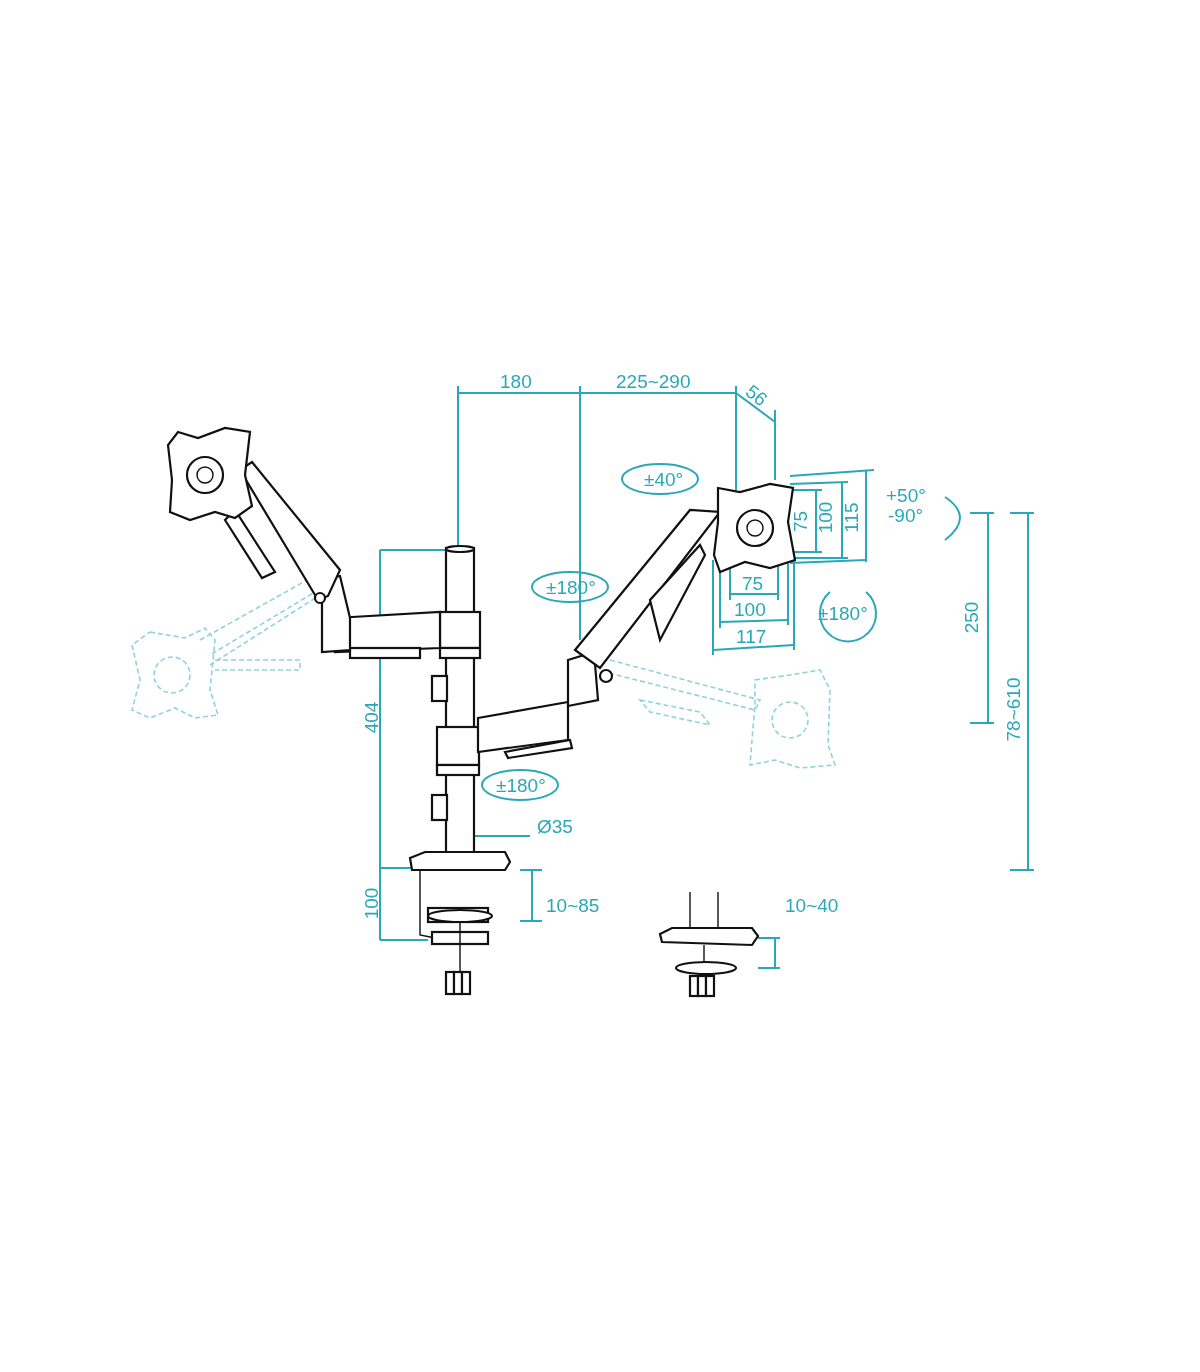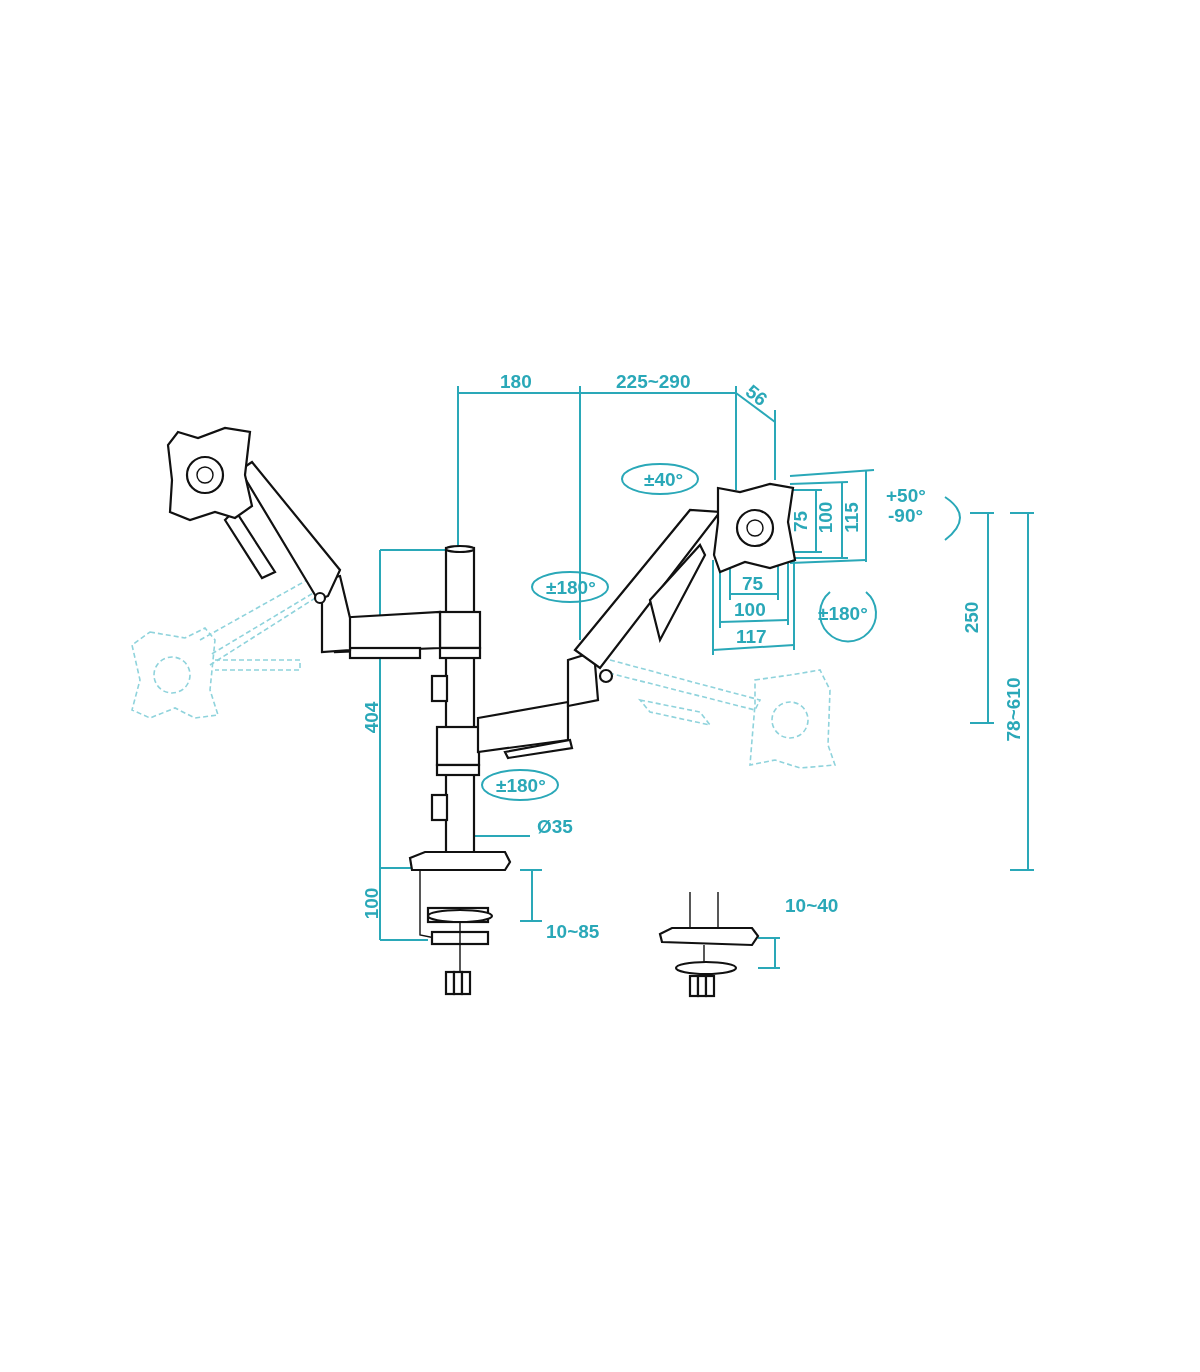--- a/index.html
+++ b/index.html
@@ -1,17 +1,17 @@
 <!DOCTYPE html>
 <html><head>
 <meta charset="utf-8">
 <style>
   html, body { margin:0; padding:0; background:#ffffff; }
   body { width:1200px; height:1372px; position:relative; overflow:hidden; font-family:"Liberation Sans", sans-serif; }
-  #stage { position:absolute; left:0; top:0; width:1200px; height:1016px;font-weight:bold; }
+  #stage { position:absolute; left:0; top:0; width:1200px; height:1016px; }
   svg { position:absolute; left:0; top:0; }
   .dim { stroke:#2aa8b8; stroke-width:2; fill:none; }
   .ghost { stroke:#8fd3dc; stroke-width:1.6; fill:none; stroke-dasharray:5 3; }
   .part { stroke:#111; stroke-width:2.2; fill:#fff; }
   .part-thin { stroke:#111; stroke-width:1.4; fill:none; }
   .lbl { position:absolute; color:#2aa8b8; font-size:19px; line-height:1; white-space:nowrap; }
 </style>
 </head>
 <body>
 
@@ -161,16 +161,16 @@
 
 <span class="lbl" style="left:742px;top:574px;">75</span>
 <span class="lbl" style="left:734px;top:600px;">100</span>
 <span class="lbl" style="left:736px;top:627px;">117</span>
 
 <span class="lbl" style="left:956px;top:608px;transform:rotate(-90deg);">250</span>
 <span class="lbl" style="left:982px;top:700px;transform:rotate(-90deg);">78~610</span>
 
 <span class="lbl" style="left:356px;top:708px;transform:rotate(-90deg);">404</span>
 <span class="lbl" style="left:356px;top:894px;transform:rotate(-90deg);">100</span>
-<span class="lbl" style="left:546px;top:922px;">10~85</span>
+<span class="lbl" style="left:546px;top:896px;">10~85</span>
 <span class="lbl" style="left:785px;top:896px;">10~40</span>
 <span class="lbl" style="left:490px;top:817px;margin-left:47px;">Ø35</span>
 </div>
 
 </body></html>

